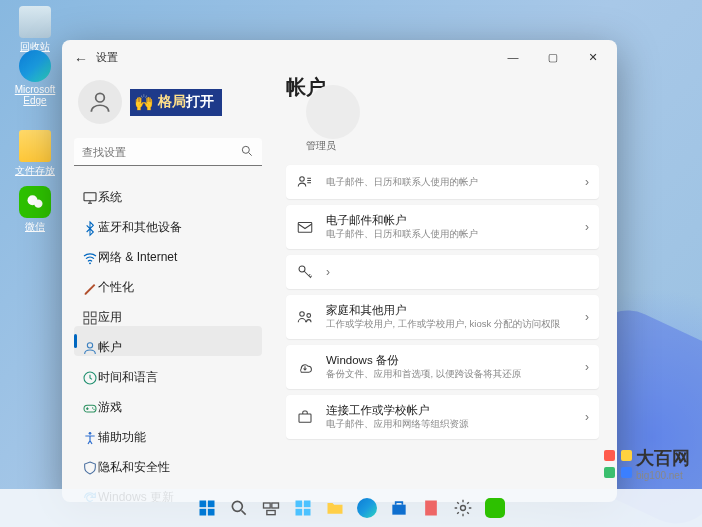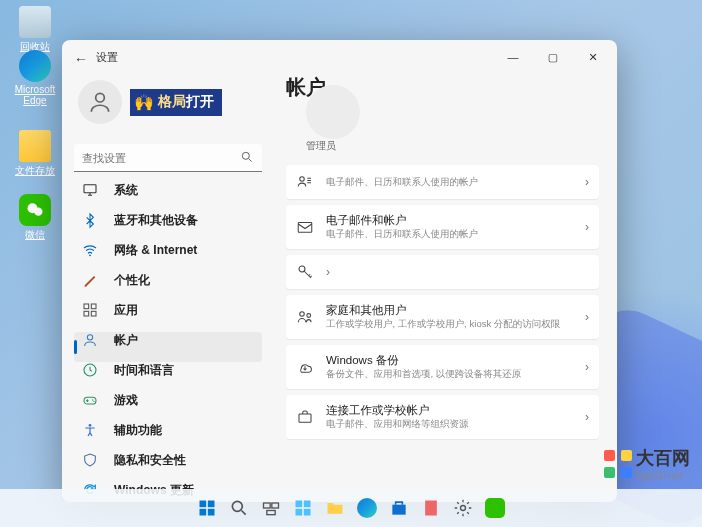--- a/index.html
+++ b/index.html
@@ -11,21 +11,21 @@
 
 
 .desktop-icon { position: absolute; width: 48px; text-align: center; color: #fff; font-size: 10px; cursor: pointer; text-decoration: underline; }
 .desktop-icon .ico { width: 32px; height: 32px; margin: 0 auto 2px; border-radius: 4px; display: flex; align-items: center; justify-content: center; }
 .di-recycle { left: 11px; top: 6px; }
 .di-recycle .ico { background: linear-gradient(#d8e8f0,#b0c8d8); }
 .di-edge { left: 11px; top: 50px; }
 .di-edge .ico { background: linear-gradient(135deg,#0c7cd5,#1a9be0,#2dd4bf); border-radius: 50%; }
 .di-folder { left: 11px; top: 130px; }
 .di-folder .ico { background: linear-gradient(#ffd968,#ffc838); border-radius: 3px; }
-.di-wechat { left: 11px; top: 194px; }
+.di-wechat { left: 11px; top: 186px; }
 .di-wechat .ico { background: #2dc100; border-radius: 8px; }
 
 
 .taskbar { position: absolute; bottom: 0; left: 0; width: 702px; height: 38px; background: rgba(245,248,252,0.88); display: flex; align-items: center; justify-content: center; gap: 4px; }
 .taskbar .tb-item { width: 28px; height: 28px; border-radius: 4px; display: flex; align-items: center; justify-content: center; cursor: pointer; }
 .taskbar .tb-item svg, .taskbar .tb-item .glyph { width: 20px; height: 20px; }
 
 
 .watermark { position: absolute; right: 12px; bottom: 46px; display: flex; align-items: center; gap: 4px; font-size: 18px; font-weight: 600; color: #333; }
 .watermark .wlogo { width: 28px; height: 28px; position: relative; }
@@ -42,26 +42,26 @@
 
 .content { flex: 1; display: flex; overflow: hidden; }
 .sidebar { width: 212px; padding: 0 12px 8px 12px; overflow-y: auto; }
 .profile { display: flex; align-items: center; gap: 8px; padding: 6px 4px 12px; }
 .avatar { width: 44px; height: 44px; border-radius: 50%; background: #e8e8e8; display: flex; align-items: center; justify-content: center; }
 .avatar svg { width: 26px; height: 26px; stroke: #666; fill: none; stroke-width: 1.6; }
 .promo { background: #1e3a8a; color: #fff; font-weight: 700; font-size: 14px; padding: 4px 8px 4px 4px; display: flex; align-items: center; gap: 4px; }
 .promo .hand { font-size: 16px; }
 .promo em { color: #ffe08a; font-style: normal; }
 
-.search { position: relative; margin: 8px 0 10px; }
+.search { position: relative; margin: 2px 0 10px; }
 .search input { width: 100%; height: 28px; border: none; border-bottom: 1.5px solid #777; background: #fdfdfd; border-radius: 4px 4px 0 0; padding: 0 28px 0 8px; font-size: 11px; outline: none; }
 .search .sicon { position: absolute; right: 8px; top: 6px; width: 14px; height: 14px; stroke: #555; fill: none; stroke-width: 1.6; }
 
 .nav { list-style: none; }
-.nav li { display: flex; align-items: flex-start; gap: 16px; height: 30px; padding: 0 8px; border-radius: 4px; font-size: 12px; color: #222; cursor: pointer; position: relative; font-weight: bold; }
+.nav li { display: flex; align-items: flex-end; gap: 0; height: 30px; padding: 0 8px; border-radius: 4px; font-size: 12px; color: #222; cursor: pointer; position: relative; }
 .nav li.active { background: #eaeaea; }
 .nav li.active::before { content: ""; position: absolute; left: 0; top: 8px; width: 3px; height: 14px; background: #0067c0; border-radius: 2px; }
 .nav li .nicon { width: 16px; height: 16px; display: flex; align-items: center; justify-content: center; }
 
 .main { flex: 1; padding: 0 18px 10px 12px; overflow-y: auto; }
 .main h1 { font-size: 20px; font-weight: 600; color: #222; margin: 0 0 4px; }
 .mainhead { display: flex; align-items: flex-start; gap: 12px; margin-bottom: 12px; }
 .bigav { width: 54px; height: 54px; border-radius: 50%; background: #ececec; margin-top: -20px; margin-left: 20px; }
 .role { font-size: 10px; color: #666; margin-left: 20px; }
 

